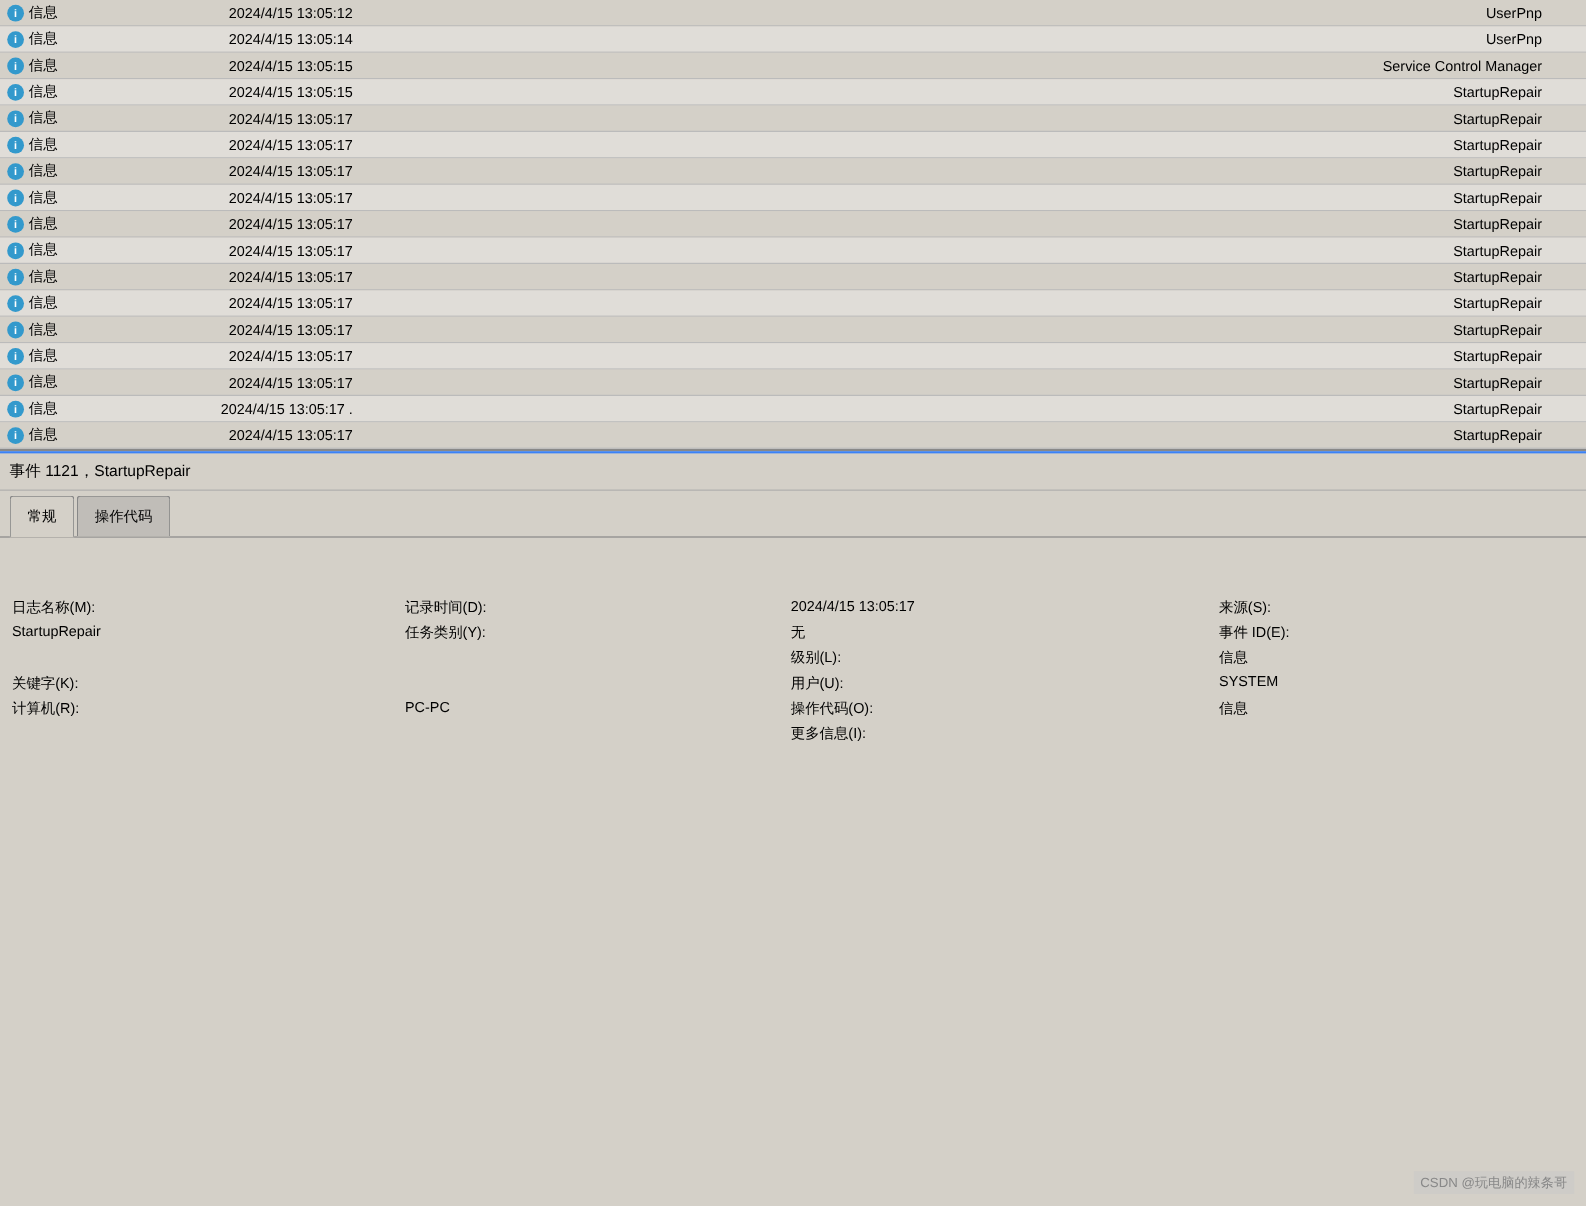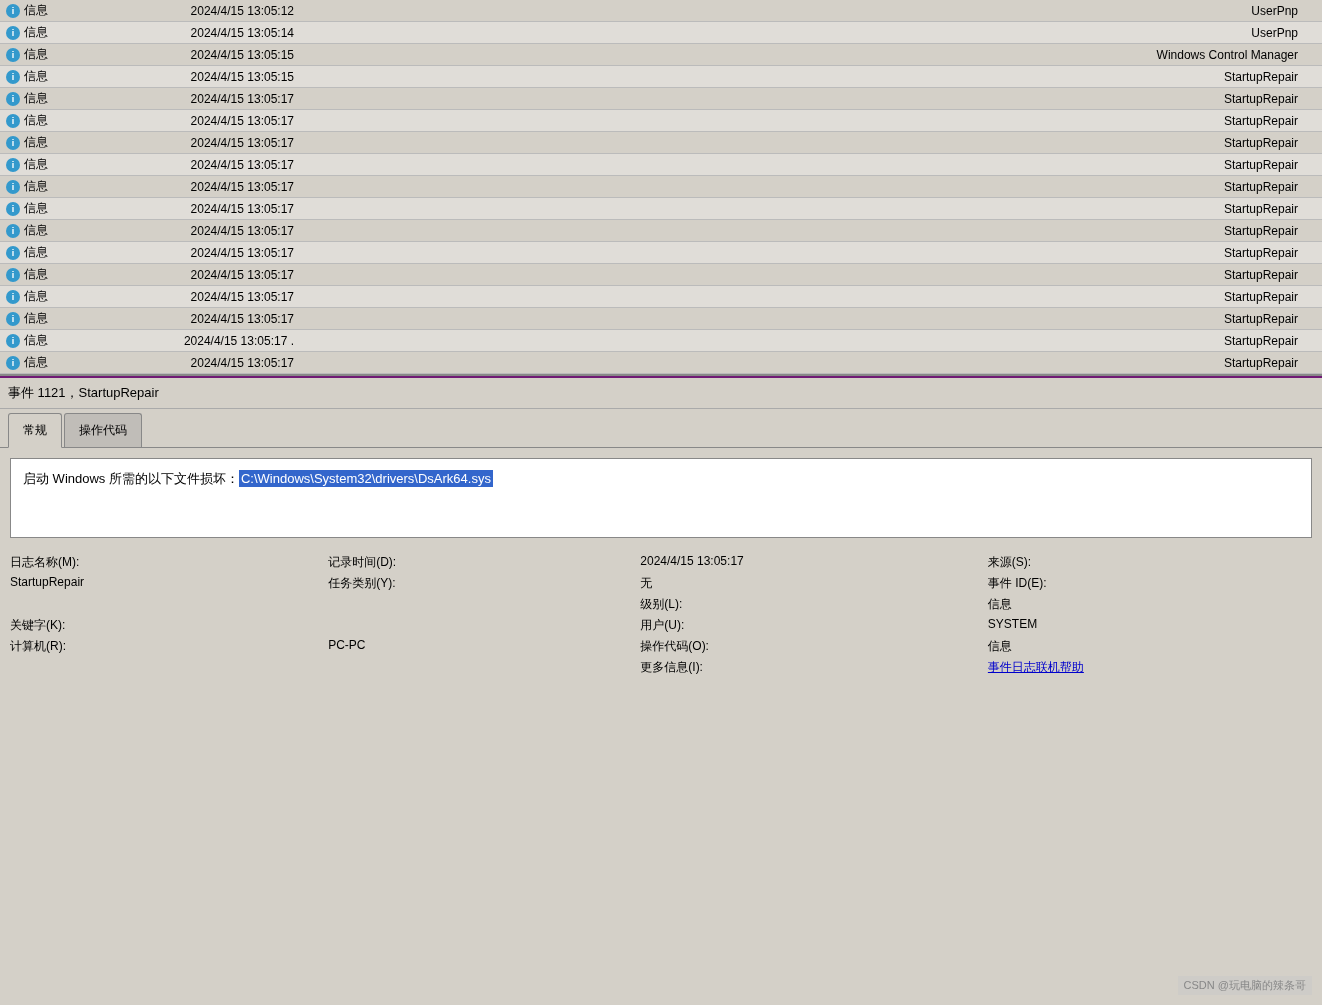--- a/index.html
+++ b/index.html
@@ -64,42 +64,42 @@
     .col-datetime {
       width: 200px;
       flex-shrink: 0;
       text-align: right;
     }
 
     .col-source {
       width: 300px;
       flex-shrink: 0;
       text-align: right;
-      padding-right: 24px;
+      padding-right: 37px;
     }
 
     .info-icon {
       display: inline-flex;
       align-items: center;
       justify-content: center;
       width: 14px;
       height: 14px;
       border-radius: 50%;
       background: #3399cc;
       color: white;
       font-size: 9px;
       font-weight: bold;
       flex-shrink: 0;
     }
 
     
     .detail-panel {
       flex: 1;
       background: #d4d0c8;
-      border-top: 2px solid #701a75;
+      border-top: 2px solid #3b82f6;
     }
 
     .event-title-bar {
       background: #d4d0c8;
       padding: 6px 8px;
       font-size: 13px;
       font-weight: normal;
       border-bottom: 1px solid #aaa;
       color: #000;
     }
@@ -152,20 +152,21 @@
       color: #fff;
       padding: 1px 2px;
     }
 
     .details-grid {
       display: grid;
       grid-template-columns: auto auto auto auto;
       gap: 4px 16px;
       padding: 4px 0;
       font-size: 12px;
+      margin-top: 36px;
     }
 
     .detail-label {
       color: #000;
       font-weight: normal;
       text-align: left;
       white-space: nowrap;
     }
 
     .detail-value {
@@ -219,21 +220,21 @@
         <div class="col-spacer"></div>
         <div class="log-cell col-source">UserPnp</div>
       </div>
       <div class="log-row">
         <div class="log-cell col-level">
           <span class="info-icon">i</span>
           <span>信息</span>
         </div>
         <div class="log-cell col-datetime">2024/4/15 13:05:15</div>
         <div class="col-spacer"></div>
-        <div class="log-cell col-source">Windows Control Manager</div>
+        <div class="log-cell col-source">Service Control Manager</div>
       </div>
       <div class="log-row">
         <div class="log-cell col-level">
           <span class="info-icon">i</span>
           <span>信息</span>
         </div>
         <div class="log-cell col-datetime">2024/4/15 13:05:15</div>
         <div class="col-spacer"></div>
         <div class="log-cell col-source">StartupRepair</div>
       </div>
@@ -356,23 +357,20 @@
       </div>
     </div>
 
   <div class="detail-panel">
     <div class="event-title-bar">事件 1121，StartupRepair</div>
     <div class="tab-bar">
       <div class="tab active">常规</div>
       <div class="tab">操作代码</div>
     </div>
     <div class="tab-content">
-      <div class="message-box">
-        <span class="message-text">启动 Windows 所需的以下文件损坏：</span><span class="highlighted-path">C:\Windows\System32\drivers\DsArk64.sys</span>
-      </div>
       <div class="details-grid">
 
         <span class="detail-label">日志名称(M):</span>
         <span class="detail-label">记录时间(D):</span>
         <span class="detail-value">2024/4/15 13:05:17</span>
 
         <span class="detail-label">来源(S):</span>
         <span class="detail-value">StartupRepair</span>
         <span class="detail-label">任务类别(Y):</span>
         <span class="detail-value">无</span>
@@ -390,21 +388,20 @@
         <span class="detail-value">SYSTEM</span>
         <span class="detail-label">计算机(R):</span>
         <span class="detail-value">PC-PC</span>
 
         <span class="detail-label">操作代码(O):</span>
         <span class="detail-value">信息</span>
         <span class="detail-label"></span>
         <span class="detail-value"></span>
 
         <span class="detail-label">更多信息(I):</span>
-        <span class="link-text">事件日志联机帮助</span>
         <span class="detail-label"></span>
         <span class="detail-value"></span>
       </div>
     </div>
   </div>
 </div>
 
 <div class="watermark">CSDN @玩电脑的辣条哥</div>
 
 </body></html>

